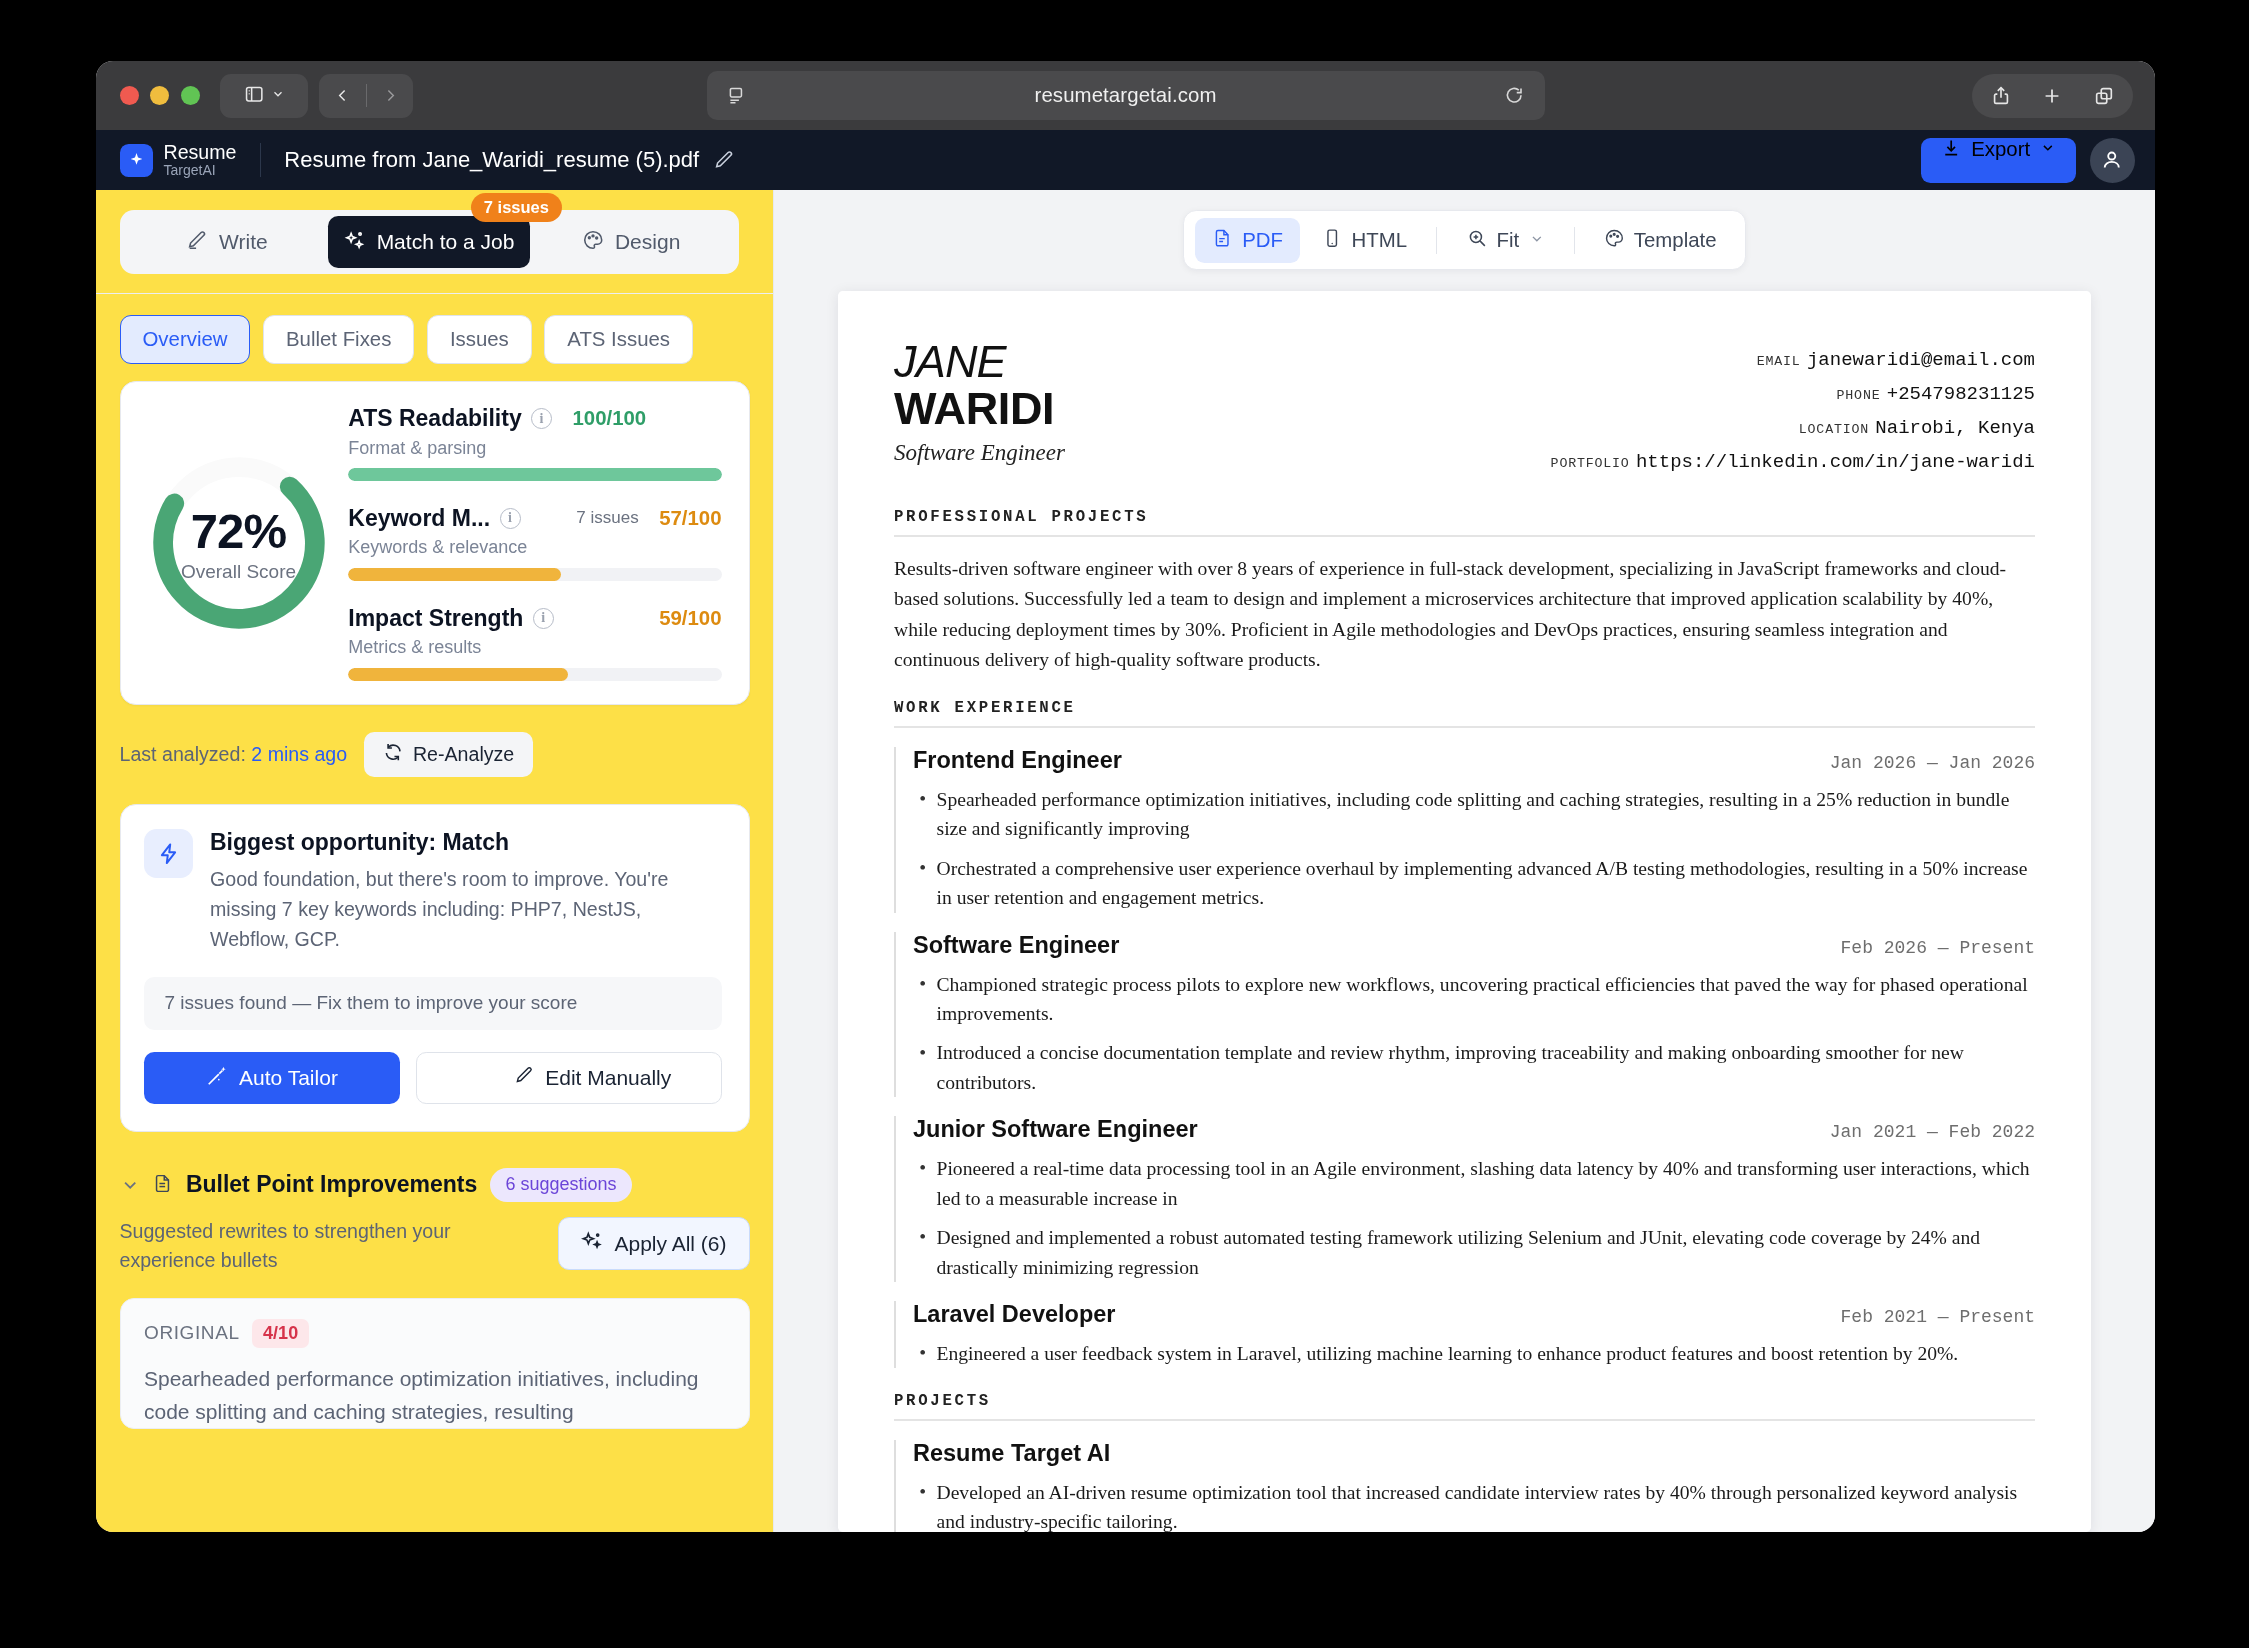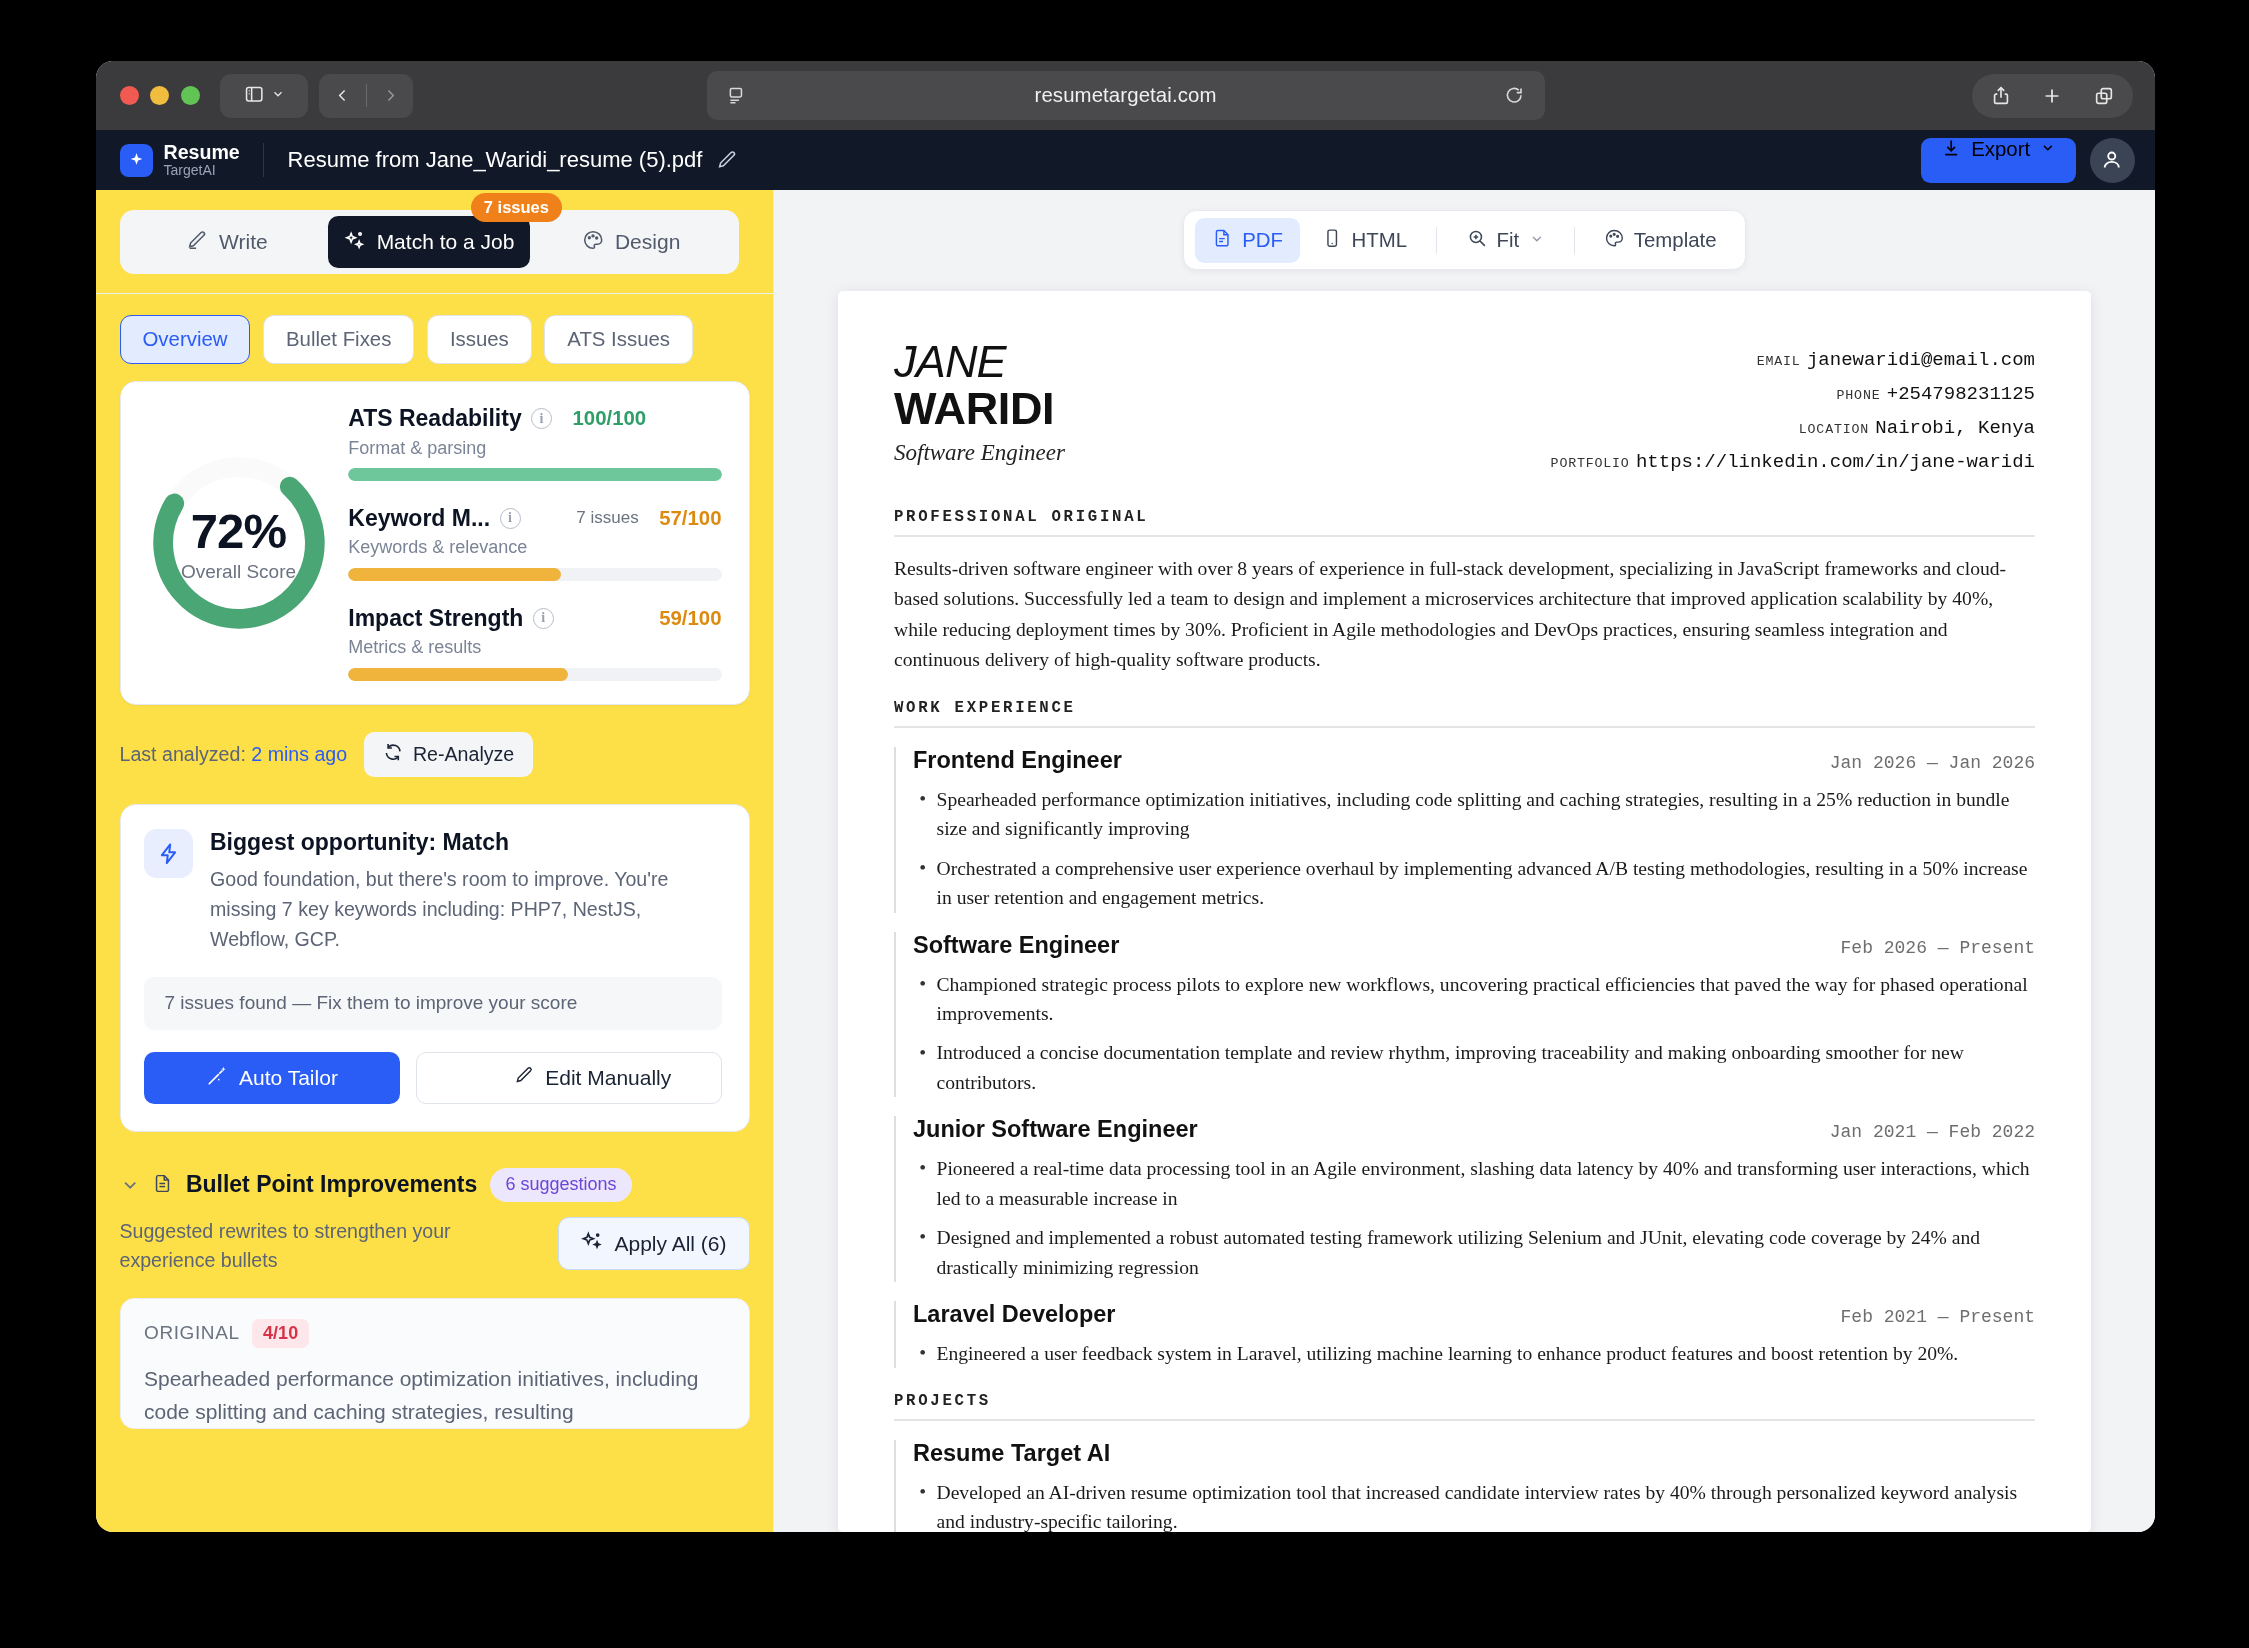--- a/index.html
+++ b/index.html
@@ -83,21 +83,21 @@
     padding: 0 20.4px 0 23.5px;
     position: relative;
   }
   #brand { display: flex; align-items: center; gap: 11px; }
   #brand-logo {
     width: 33px; height: 33px; border-radius: 8.6px;
     background: #2a5cf6;
     display:flex; align-items:center; justify-content:center;
   }
   #brand-text { line-height: 1.05; }
-  #brand-name { color: #fff; font-size: 19.6px; font-weight: bold; }
+  #brand-name { color: #fff; font-size: 19.6px; font-weight: normal; }
   #brand-sub { color: #9aa4b8; font-size: 14px; }
   #brand-divider { width: 0.8px; height: 34px; background: #2c374b; margin: 0 23.5px; }
   #doc-title { color: #fff; font-size: 22px; font-weight: 500; }
   #title-edit-icon { margin-left: 14px; color: #c9d0dd; display: flex; }
 
   #header-right { position: absolute; right: 20.4px; display: flex; align-items: center; gap: 14px; }
   #export-button {
     background: #2a5cf6; color: #000000;
     border-radius: 9.4px; height: 45px;
     display: flex; gap: 9.4px;
@@ -782,21 +782,21 @@
             </div>
             <div class="contact-line">
               <span class="contact-key">LOCATION</span><span class="contact-val">Nairobi, Kenya</span>
             </div>
             <div class="contact-line">
               <span class="contact-key">PORTFOLIO</span><span class="contact-val">https://linkedin.com/in/jane-waridi</span>
             </div>
           </div>
         </div>
 
-        <div class="r-section-title">PROFESSIONAL ORIGINAL</div>
+        <div class="r-section-title">PROFESSIONAL PROJECTS</div>
         <div class="r-divider"></div>
         <div id="r-summary">Results-driven software engineer with over 8 years of experience in full-stack development, specializing in JavaScript frameworks and cloud-based solutions. Successfully led a team to design and implement a microservices architecture that improved application scalability by 40%, while reducing deployment times by 30%. Proficient in Agile methodologies and DevOps practices, ensuring seamless integration and continuous delivery of high-quality software products.</div>
 
         <div class="r-section-title">WORK EXPERIENCE</div>
         <div class="r-divider"></div>
 
         <div class="r-entry">
           <div class="r-entry-head">
             <span class="r-entry-title">Frontend Engineer</span>
             <span class="r-entry-date">Jan 2026 — Jan 2026</span>

